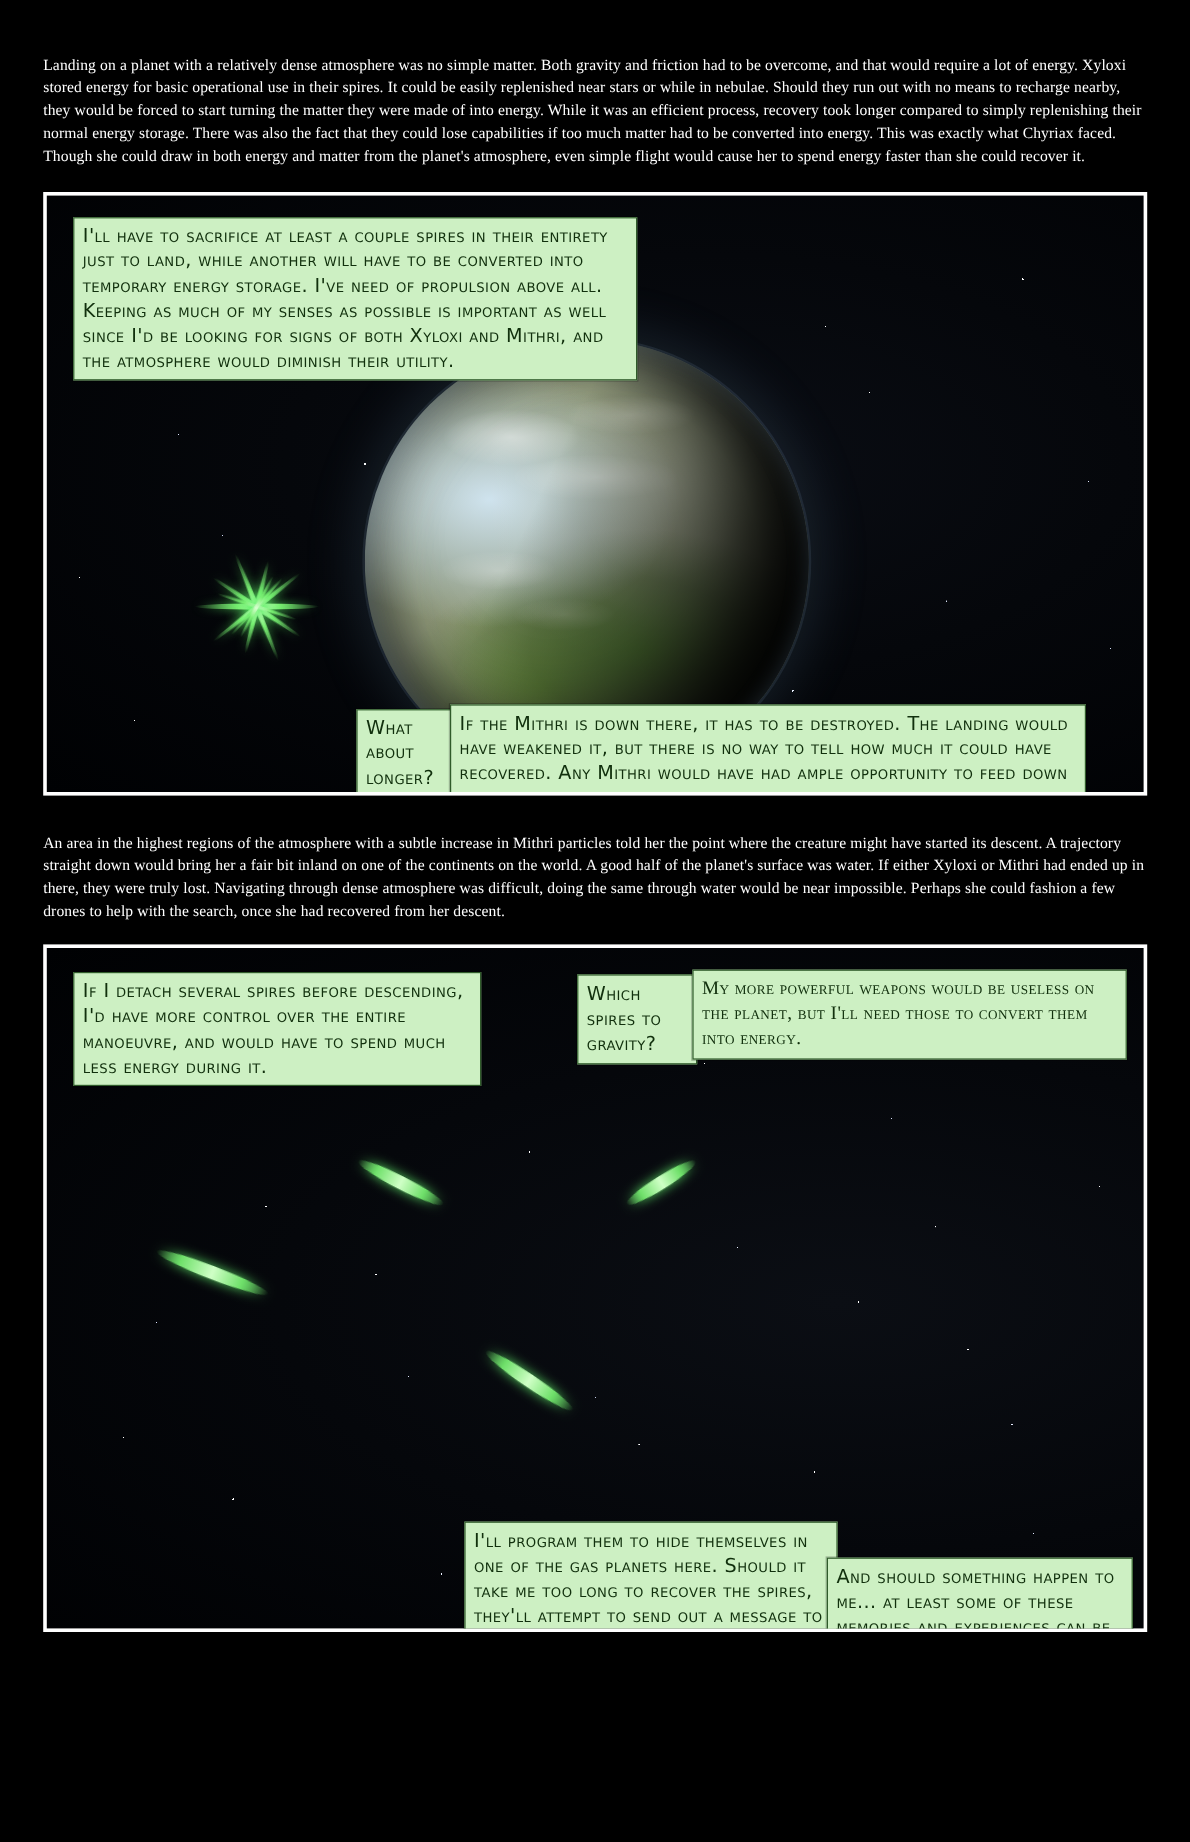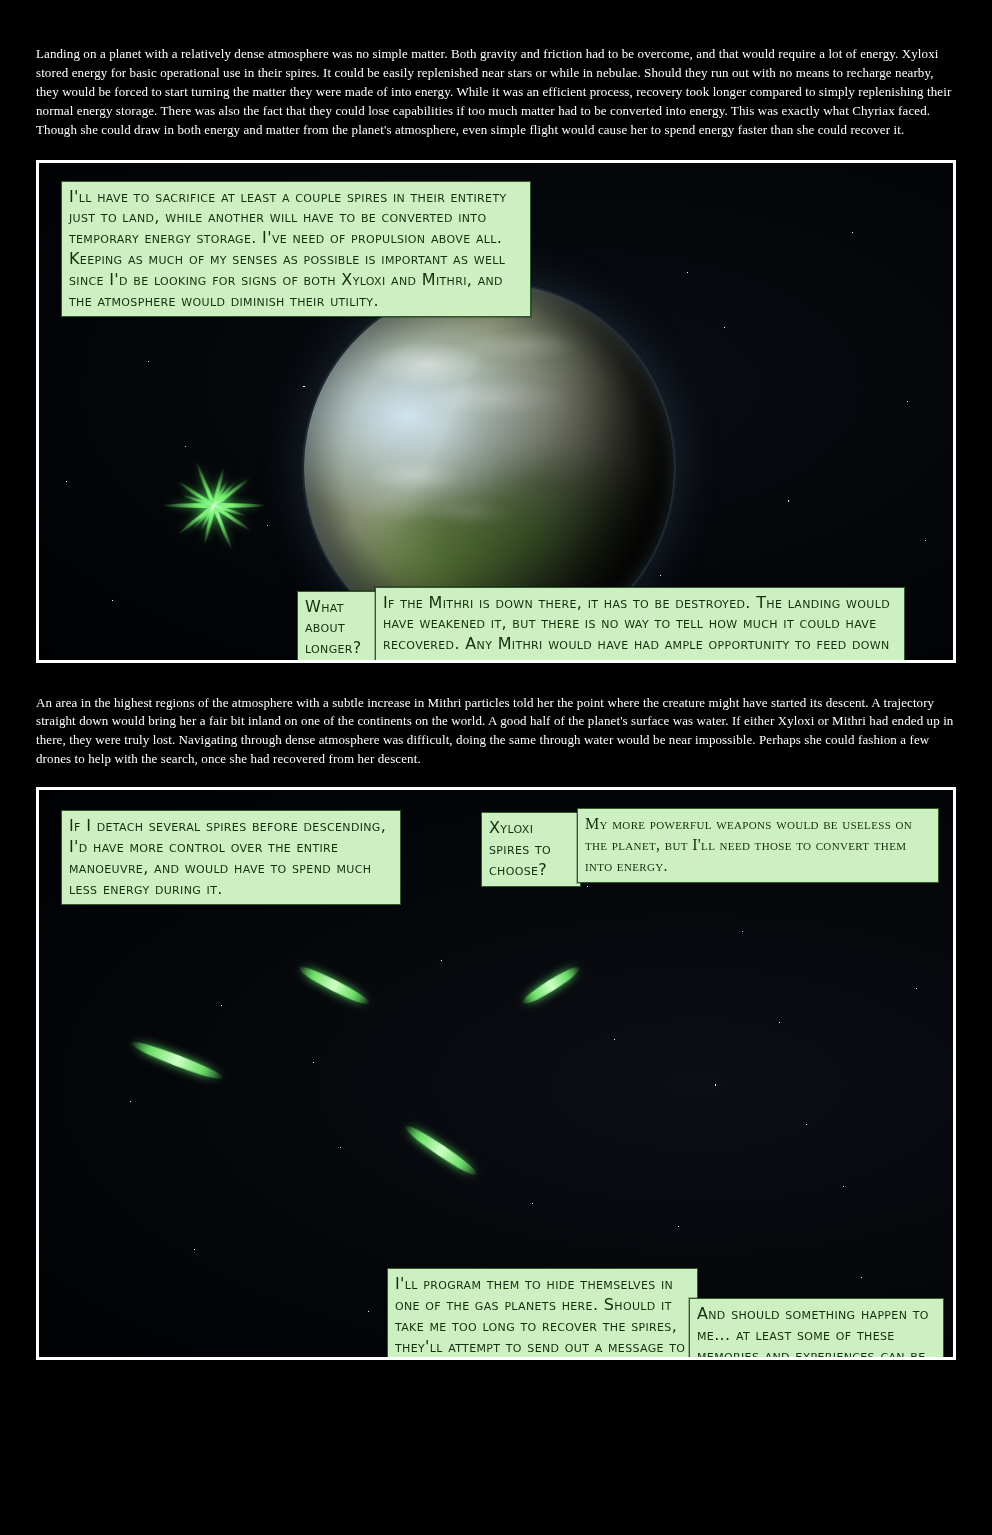--- a/index.html
+++ b/index.html
@@ -266,19 +266,19 @@
 
   <div class="panel panel-2">
     <div class="stars s2"></div>
 
     <div class="shard" style="left:255px; top:190px; width:80px; transform:rotate(27deg);"></div>
     <div class="shard" style="left:88px;  top:265px; width:100px; transform:rotate(21deg);"></div>
     <div class="shard" style="left:358px; top:355px; width:88px;  transform:rotate(34deg);"></div>
     <div class="shard" style="left:478px; top:190px; width:68px;  transform:rotate(-32deg);"></div>
 
     <div class="bubble b4">If I detach several spires before descending, I'd have more control over the entire manoeuvre, and would have to spend much less energy during it.</div>
-    <div class="bubble b5">Xyloxi spires to choose?</div>
+    <div class="bubble b5">Which spires to gravity?</div>
     <div class="bubble b6">My more powerful weapons would be useless on the planet, but I'll need those to convert them into energy.</div>
     <div class="bubble b8">I'll program them to hide themselves in one of the gas planets here. Should it take me too long to recover the spires, they'll attempt to send out a message to other Xyloxi.</div>
     <div class="bubble b9">And should something happen to me... at least some of these memories and experiences can be recovered.</div>
   </div>
 
 </div>
 
 </body></html>

